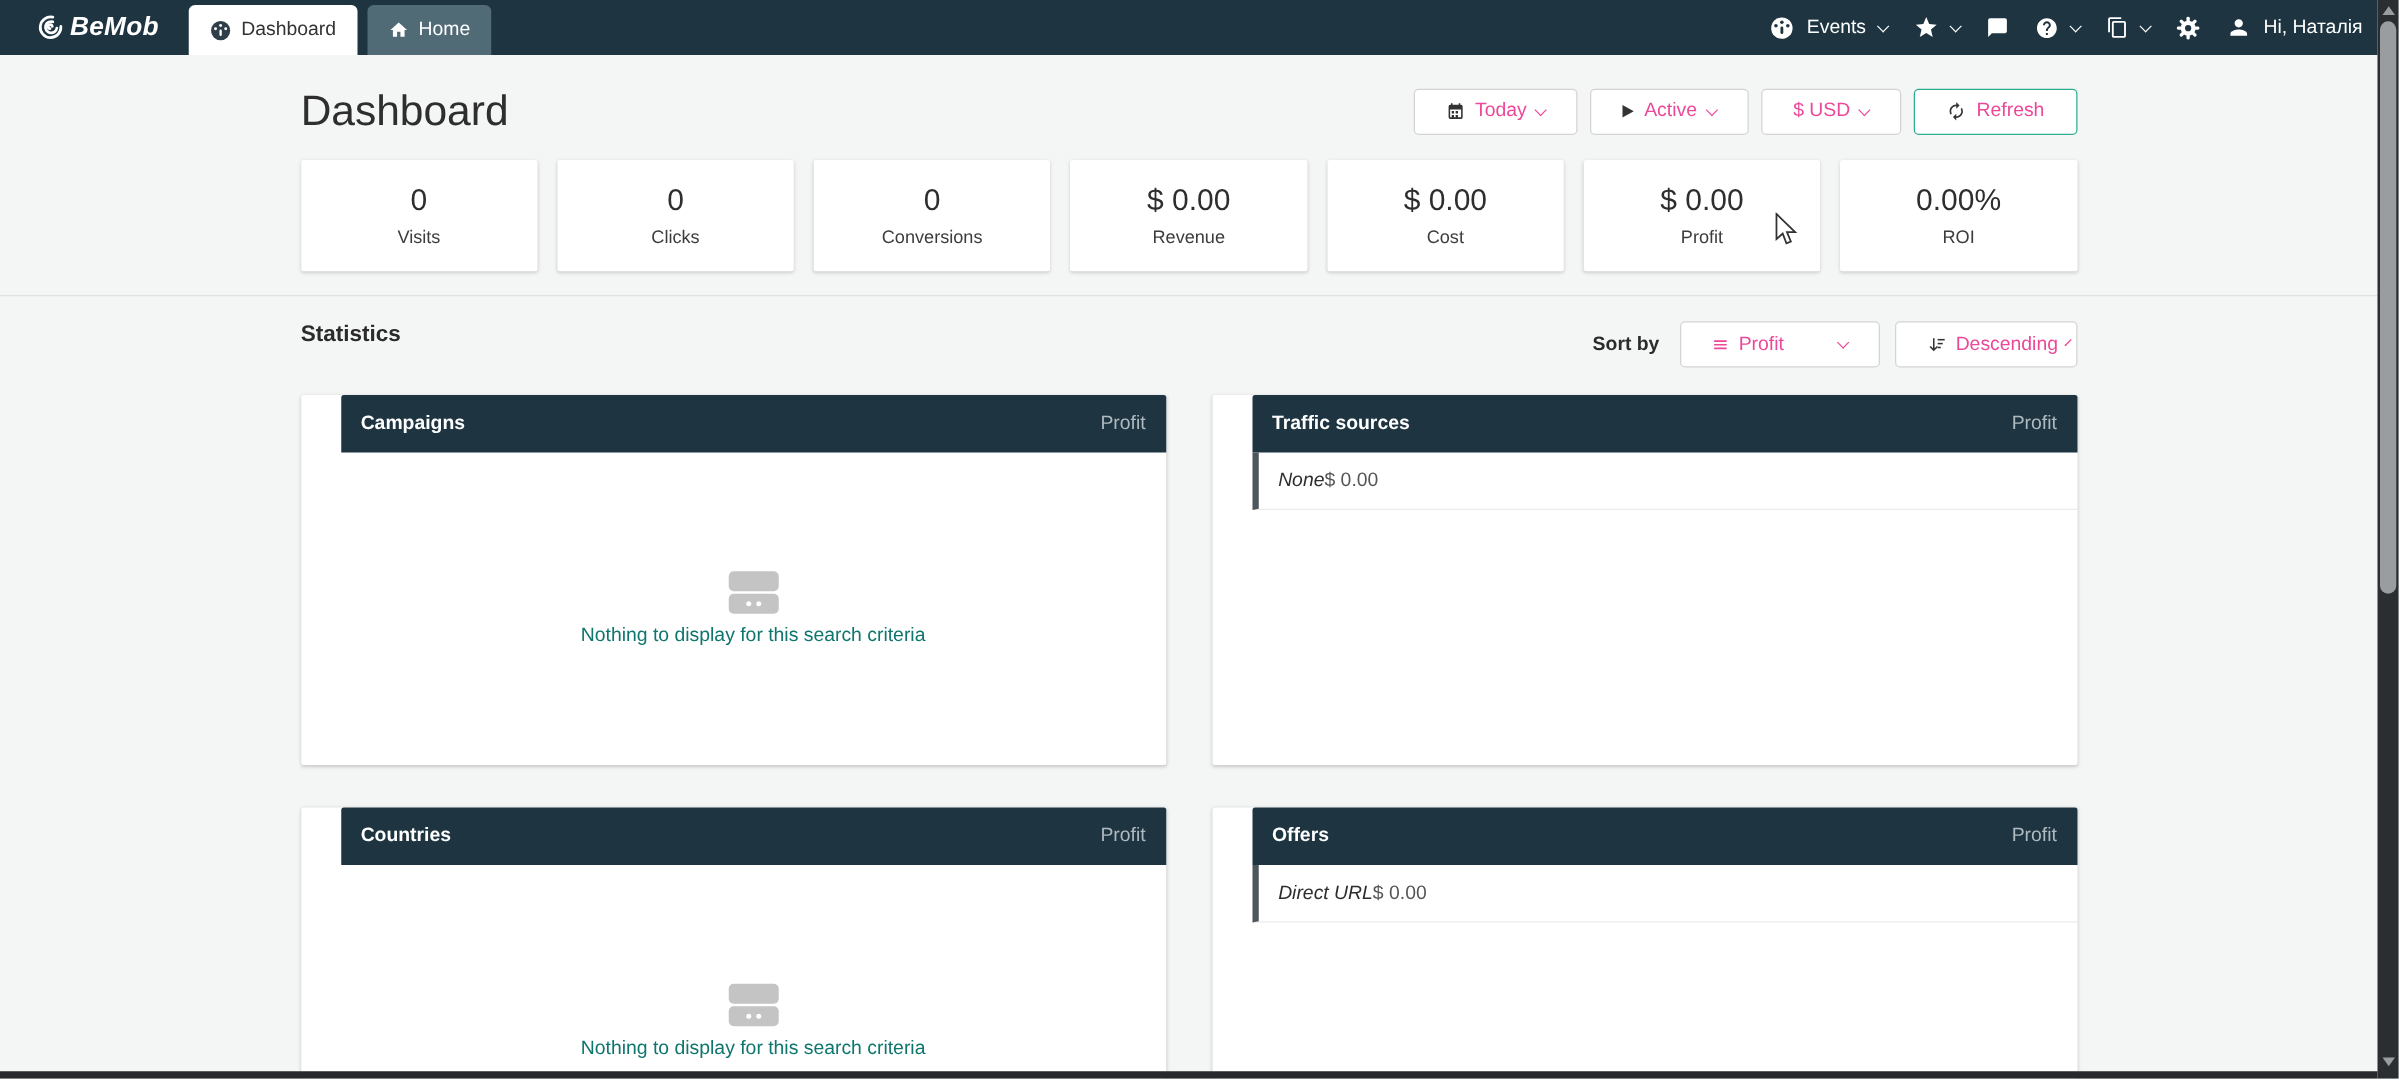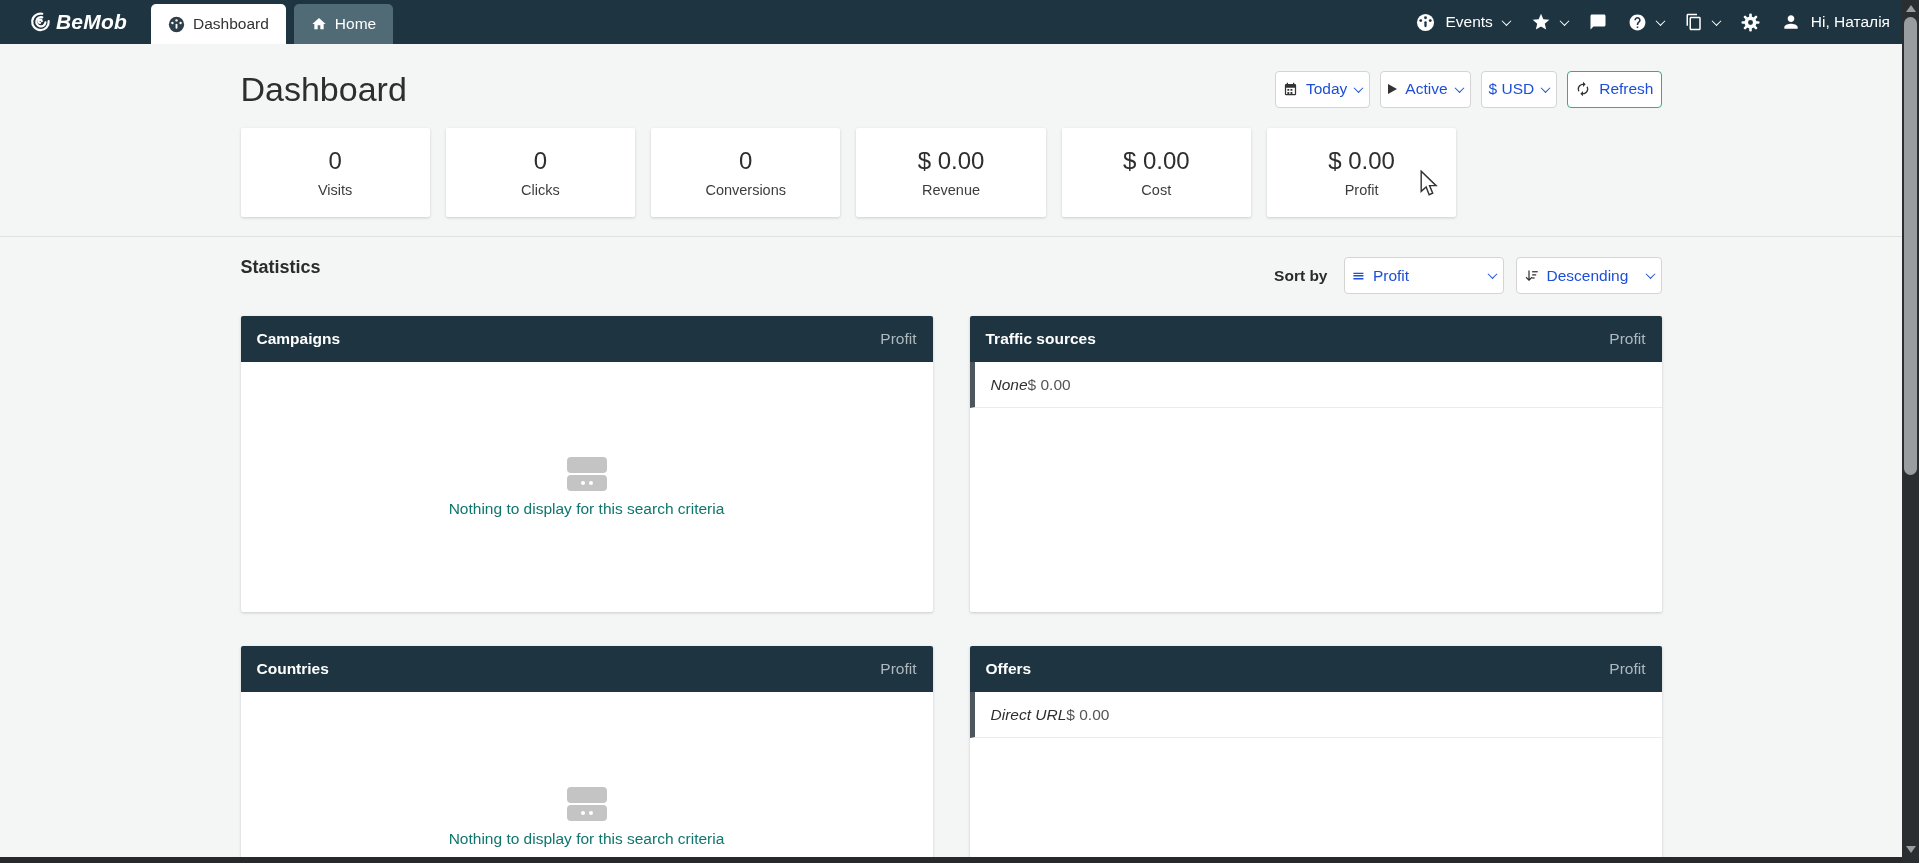--- a/index.html
+++ b/index.html
@@ -35,21 +35,21 @@
     transform:rotate(45deg) translate(-1px,-1px);
   }
   
   .main { width:1902px; }
   .container { width:1421px; margin:0 auto; }
   .header-row { display:flex; justify-content:space-between; align-items:center; margin-top:26px; height:38px; }
   .page-title { font-size:34px; font-weight:400; color:#2e2e2e; }
   .controls { display:flex; gap:10px; }
   .btn {
     height:37px; background:#fff; border:1px solid #d4d4d4; border-radius:4px;
-    padding:0 7px; font-size:15.5px; color:#1d4ed8; display:flex; align-items:center; gap:8px;
+    padding:0 25px; font-size:15.5px; color:#ec4899; display:flex; align-items:center; gap:8px;
   }
   .btn-refresh { border:1px solid #2fae8f; }
   .play-tri { width:0; height:0; border-left:9px solid #333; border-top:5.5px solid transparent; border-bottom:5.5px solid transparent; }
   
   .stats-grid { display:grid; grid-template-columns:repeat(7,1fr); gap:16px; margin-top:20px; }
   .stat-card {
     background:#fff; height:89px; box-shadow:0 1px 3px rgba(0,0,0,.16); border-radius:2px;
     display:flex; flex-direction:column; align-items:center; justify-content:center; gap:7px;
   }
   .stat-value { font-size:24px; color:#2e2e2e; }
@@ -60,21 +60,21 @@
   .section-title { font-size:18px; font-weight:bold; color:#2b2b2b; }
   .sort-controls { display:flex; align-items:center; gap:12px; }
   .sort-label { font-size:15.5px; font-weight:bold; color:#2b2b2b; margin-right:4px; }
   .dropdown { justify-content:space-between; }
   .dd-field { width:160px; }
   .dd-order { width:146px; }
   .dd-left { display:flex; align-items:center; gap:8px; }
   .lines-icon { font-family:"DejaVu Sans",sans-serif; font-size:16px; line-height:1; }
   
   .panels { display:grid; grid-template-columns:1fr 1fr; gap:34px 37px; margin-top:22px; }
-  .panel { background:#fff; box-shadow:0 1px 3px rgba(0,0,0,.18); border-radius:2px; }
+  .panel { background:#fff; box-shadow:0 1px 3px rgba(0,0,0,.18); border-radius:2px;padding-left:32px; }
   .panel-head {
     height:46px; background:#1e3541; display:flex; justify-content:space-between;
     align-items:center; padding:0 16px; border-radius:2px 2px 0 0;
   }
   .panel-title { color:#fff; font-weight:bold; font-size:15.5px; }
   .panel-metric { color:#aeb9c0; font-size:15.5px; }
   .panel-body { height:250px; }
   .empty-state { height:100%; display:flex; flex-direction:column; align-items:center; justify-content:center; gap:9px; }
   .empty-icon { width:40px; }
   .empty-icon .bar { width:40px; height:16px; background:#c4c4c4; border-radius:4px; }
@@ -257,20 +257,24 @@
         <div class="stat-label">Revenue</div>
       </div>
       <div class="stat-card">
         <div class="stat-value">$ 0.00</div>
         <div class="stat-label">Cost</div>
       </div>
       <div class="stat-card">
         <div class="stat-value">$ 0.00</div>
         <div class="stat-label">Profit</div>
       </div>
+      <div class="stat-card">
+        <div class="stat-value">0.00%</div>
+        <div class="stat-label">ROI</div>
+      </div>
     </div>
   </div>
 
   <hr class="divider">
 
   <div class="container">
     <div class="section-head">
       <div class="section-title">Statistics</div>
       <div class="sort-controls">
         <span class="sort-label">Sort by</span>

